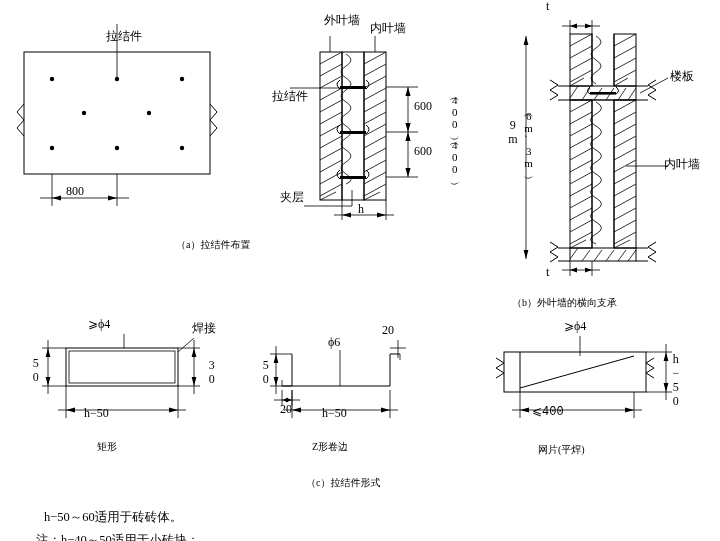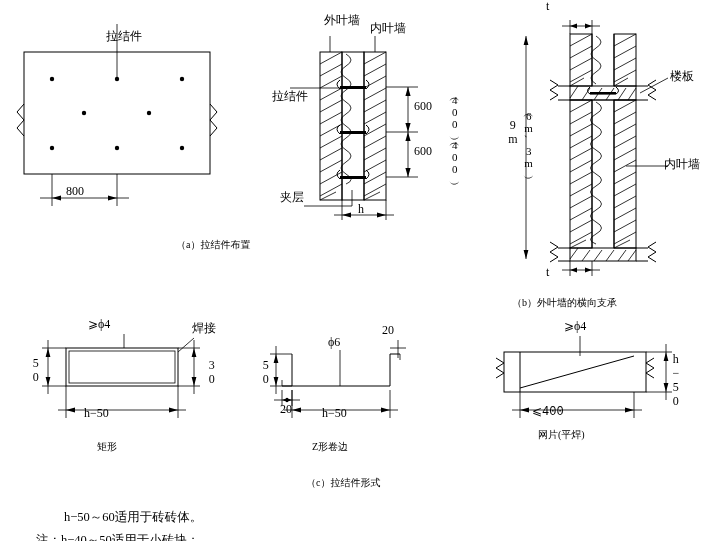--- a/index.html
+++ b/index.html
@@ -347,18 +347,18 @@
 
     <path class="lnthin" d="M44,62 L44,88 M158,62 L158,88"></path>
     <path class="lnthin" d="M36,80 L166,80"></path>
     <path class="fillb" d="M44,80 l9,-2.6 l0,5.2 z"></path>
     <path class="fillb" d="M158,80 l-9,-2.6 l0,5.2 z"></path>
   </svg>
 </div>
 <div class="lbl" style="left:564px;top:320px;">⩾ϕ4</div>
 <div class="lbl vert" style="left:668px;top:352px;">h−50</div>
 <div class="lbl" style="left:532px;top:406px;font-family:Liberation Mono, monospace;">⩽400</div>
-<div class="cap" style="left:538px;top:428px;">网片(平焊)</div>
+<div class="cap" style="left:538px;top:443px;">网片(平焊)</div>
 
 <div class="cap" style="left:306px;top:476px;">（c）拉结件形式</div>
 
 <div class="note" style="left:36px;top:487px;margin-top:45px;">注：h−40～50适用于小砖块；</div>
-<div class="note" style="left:64px;top:509px;text-align:right;">h−50～60适用于砖砖体。</div>
+<div class="note" style="left:44px;top:509px;text-align:right;">h−50～60适用于砖砖体。</div>
 
 </body></html>

